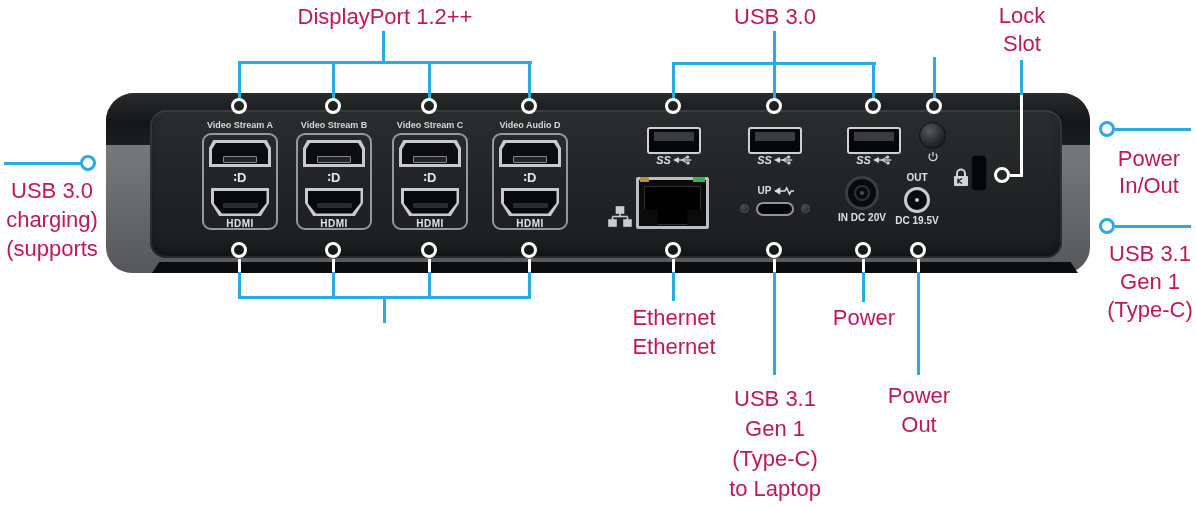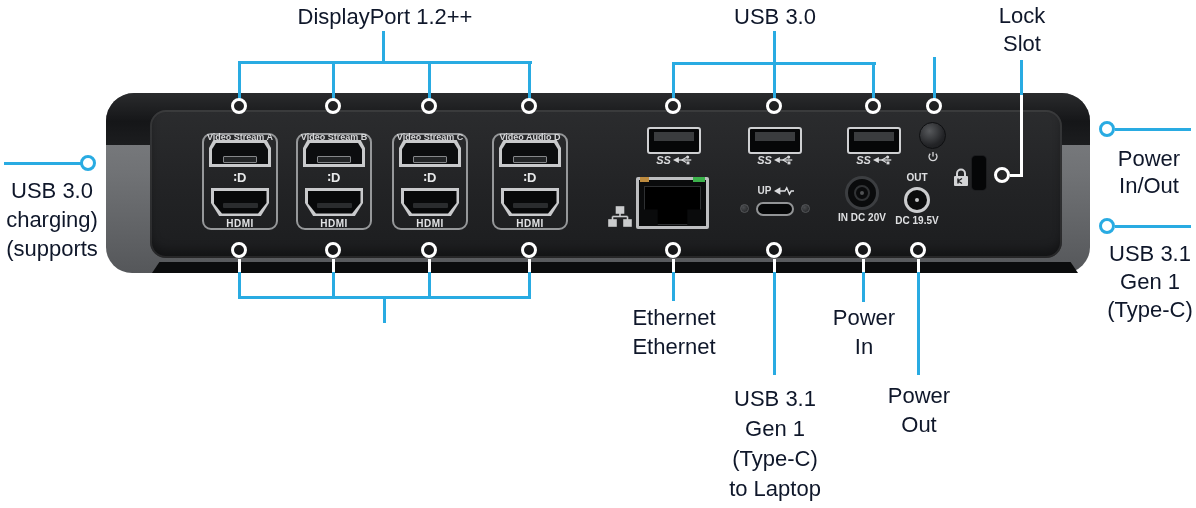--- a/index.html
+++ b/index.html
@@ -1,20 +1,20 @@
 <!DOCTYPE html>
 <html><head>
 <meta charset="utf-8">
 <style>
   html,body { margin:0; padding:0; background:#fff; }
   .stage { position:relative; width:1196px; height:508px; background:#ffffff;
            font-family:"Liberation Sans", sans-serif; overflow:hidden; }
 
   
-  .lbl { position:absolute; color:#0f172a; font-size:22px; line-height:28px; text-align:center; }
+  .lbl { position:absolute; color:#be185d; font-size:22px; line-height:28px; text-align:center; }
   .cline { position:absolute; background:#29abe2; }
   .wline { position:absolute; background:#ffffff; }
   .ring  { position:absolute; width:10px; height:10px; border:3.5px solid #ffffff;
            border-radius:50%; background:transparent; box-sizing:content-box; }
   .ring.cyan { border-color:#29abe2; background:#ffffff; }
 
   
   .dock-body { position:absolute; left:106px; top:93px; width:984px; height:180px;
                border-radius:28px 28px 26px 26px;
                background:linear-gradient(180deg,#808285 0%,#707275 45%,#55575a 100%); }
@@ -25,21 +25,21 @@
                border-radius:16px;
                background:linear-gradient(180deg,#2b2c2e 0%,#222325 55%,#1c1d1f 100%);
                box-shadow:inset 0 0 0 2px rgba(140,142,145,0.16), inset 0 -8px 10px rgba(0,0,0,0.35); }
   .dock-base { position:absolute; left:152px; top:262px; width:926px; height:11px;
                background:#0b0c0d; clip-path:polygon(0.8% 0,99.2% 0,100% 100%,0 100%); }
 
   
   .vs-group { position:absolute; top:133px; width:76px; height:97px; box-sizing:border-box;
               border:2px solid #96989a; border-radius:9px; }
   .vs-label { position:absolute; top:-15px; left:-10px; right:-10px; text-align:center;
-              font-size:9px; font-weight:bold; color:#d6d7d9; white-space:nowrap;margin-top:12px; }
+              font-size:9px; font-weight:bold; color:#d6d7d9; white-space:nowrap; }
   .dp-port  { position:absolute; left:5px; top:5px; width:62px; height:27px; background:#c9cacc;
               clip-path:polygon(7% 0,93% 0,100% 30%,100% 100%,0 100%,0 30%); }
   .dp-in    { position:absolute; left:3px; top:3px; right:3px; bottom:3px; background:#0c0d0f;
               clip-path:polygon(7% 0,93% 0,100% 30%,100% 100%,0 100%,0 30%); }
   .dp-slot  { position:absolute; left:11px; right:11px; top:13px; height:5px;
               background:#222426; border:1px solid #85878a; border-radius:1px; }
   .dp-logo  { position:absolute; left:0; right:0; top:36px; text-align:center;
               color:#e7e8e9; font-size:13px; font-weight:bold; line-height:14px; }
   .hdmi-port{ position:absolute; left:7px; top:53px; width:58px; height:28px; background:#c9cacc;
               clip-path:polygon(0 0,100% 0,100% 54%,86% 100%,14% 100%,0 54%); }
@@ -350,21 +350,20 @@
     <div>Gen 1</div>
     <div>(Type-C)</div>
     <div>to Laptop</div>
   </div>
 
   <div class="ring" style="left:855px;top:242px"></div>
   <div class="wline" style="left:862px;top:259px;width:3px;height:13px"></div>
   <div class="cline" style="left:862px;top:272px;width:3px;height:30px"></div>
   <div class="lbl" style="left:814px;top:303px;width:100px;line-height:29px">
     <div>Power</div>
-    <div>In</div>
   </div>
 
   <div class="ring" style="left:910px;top:242px"></div>
   <div class="wline" style="left:917px;top:259px;width:3px;height:13px"></div>
   <div class="cline" style="left:917px;top:272px;width:3px;height:103px"></div>
   <div class="lbl" style="left:869px;top:381px;width:100px;line-height:29px">
     <div>Power</div>
     <div>Out</div>
   </div>
 

